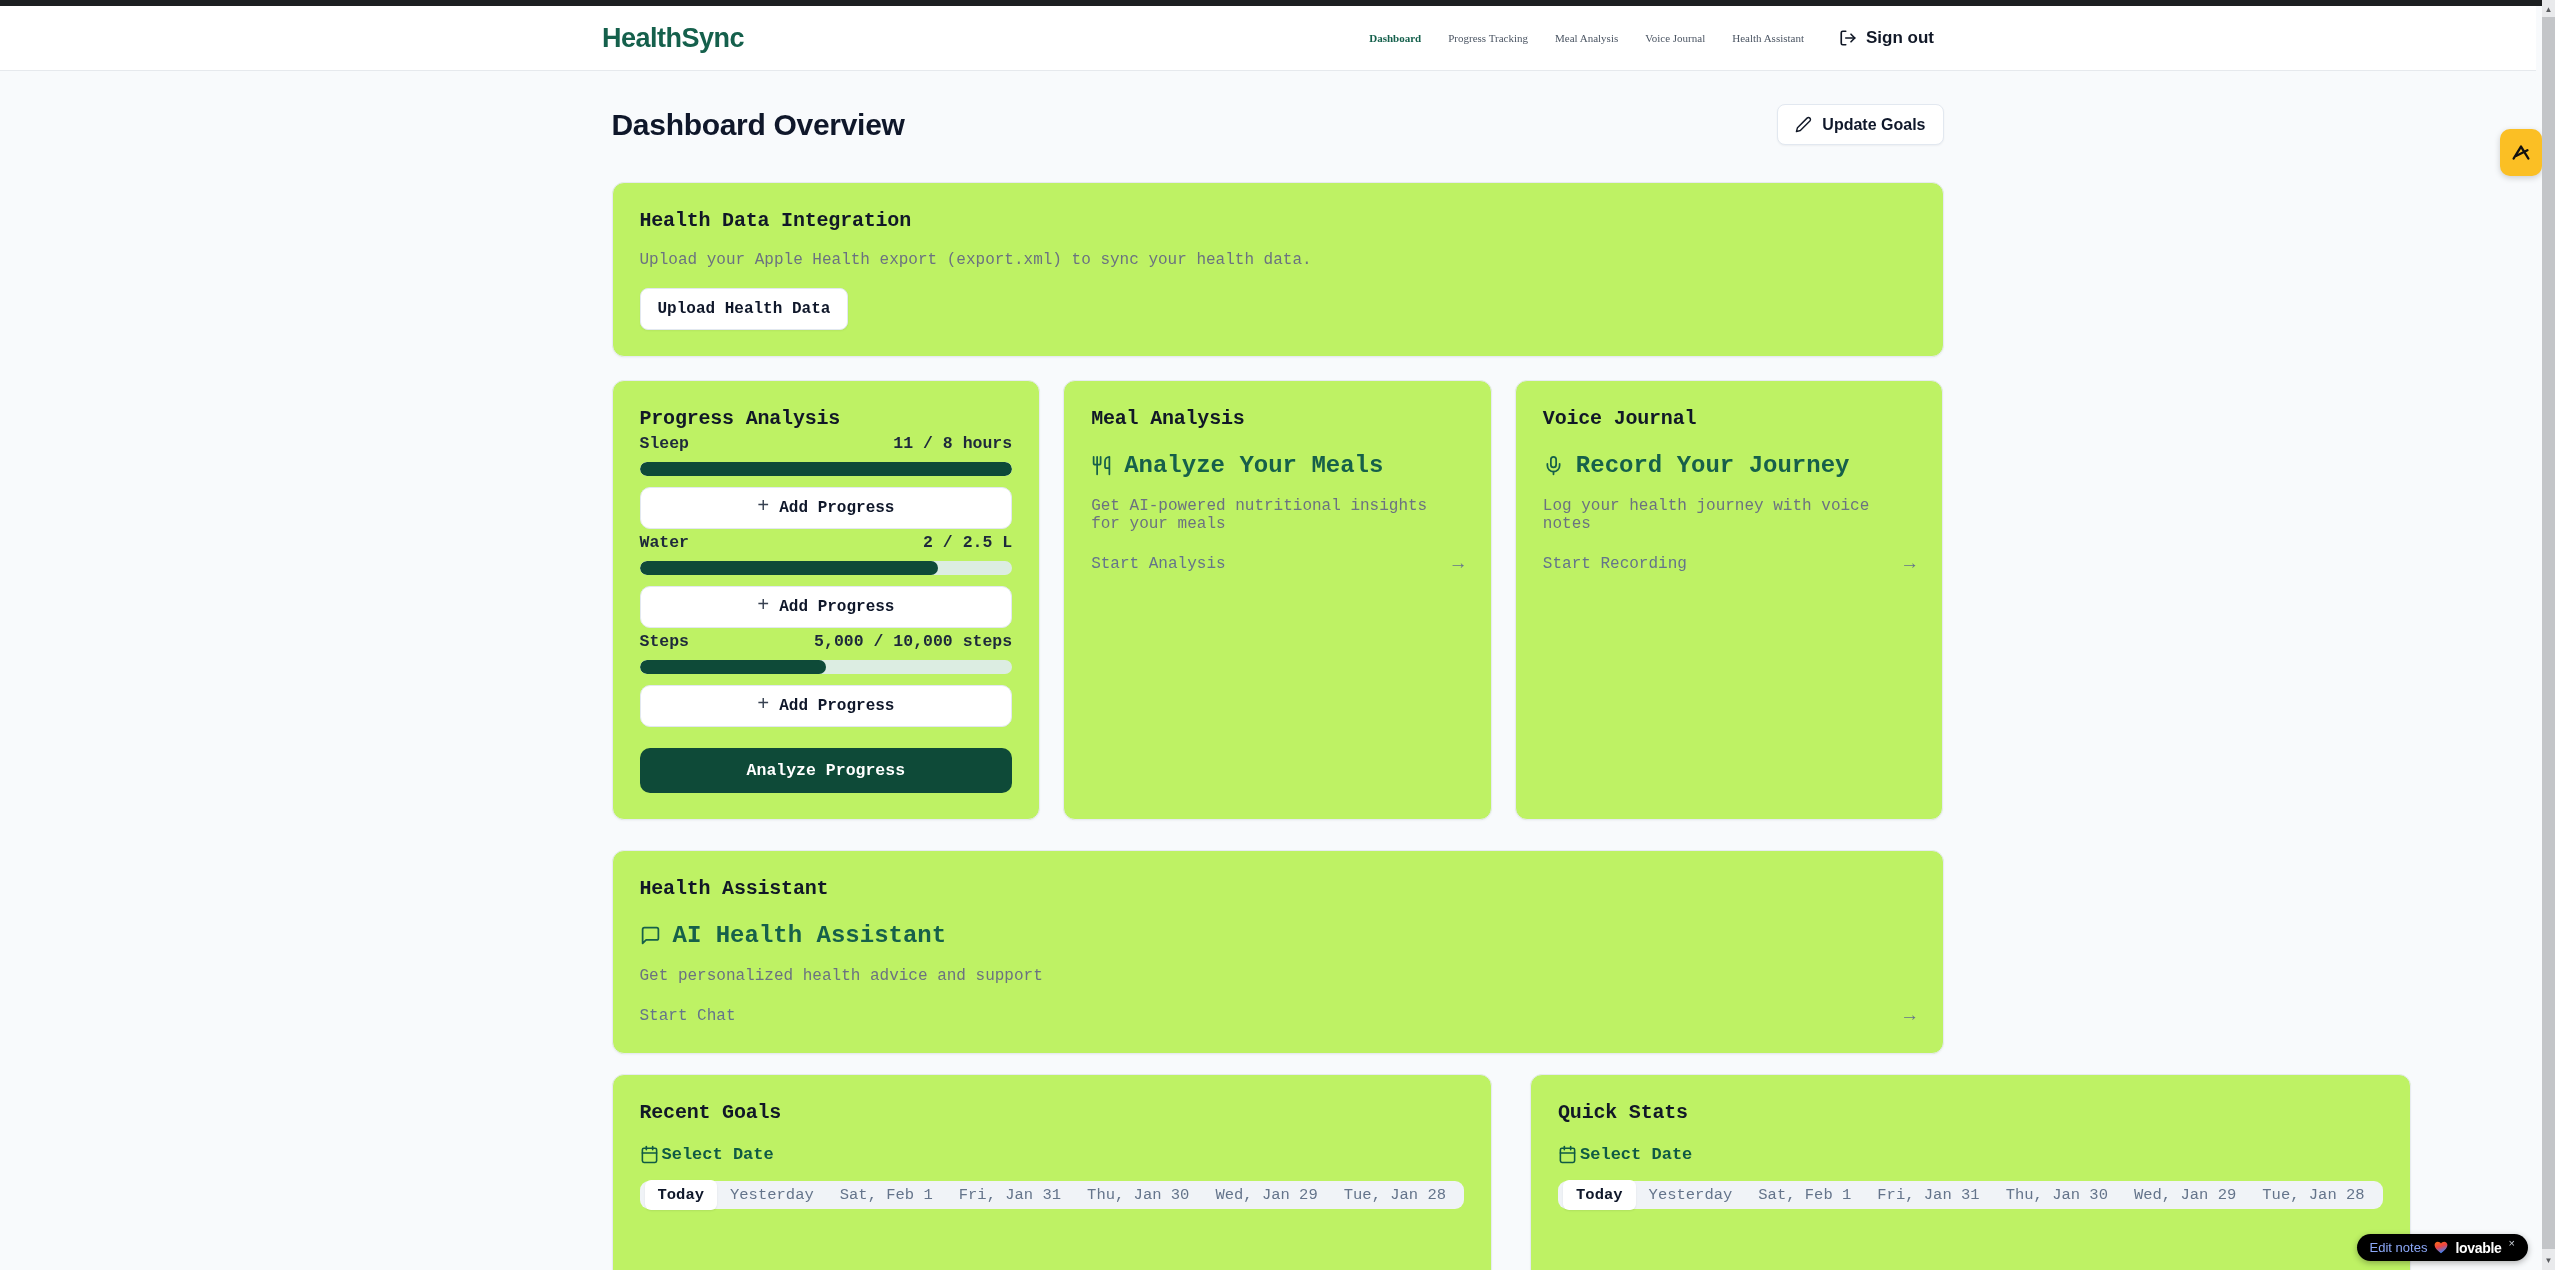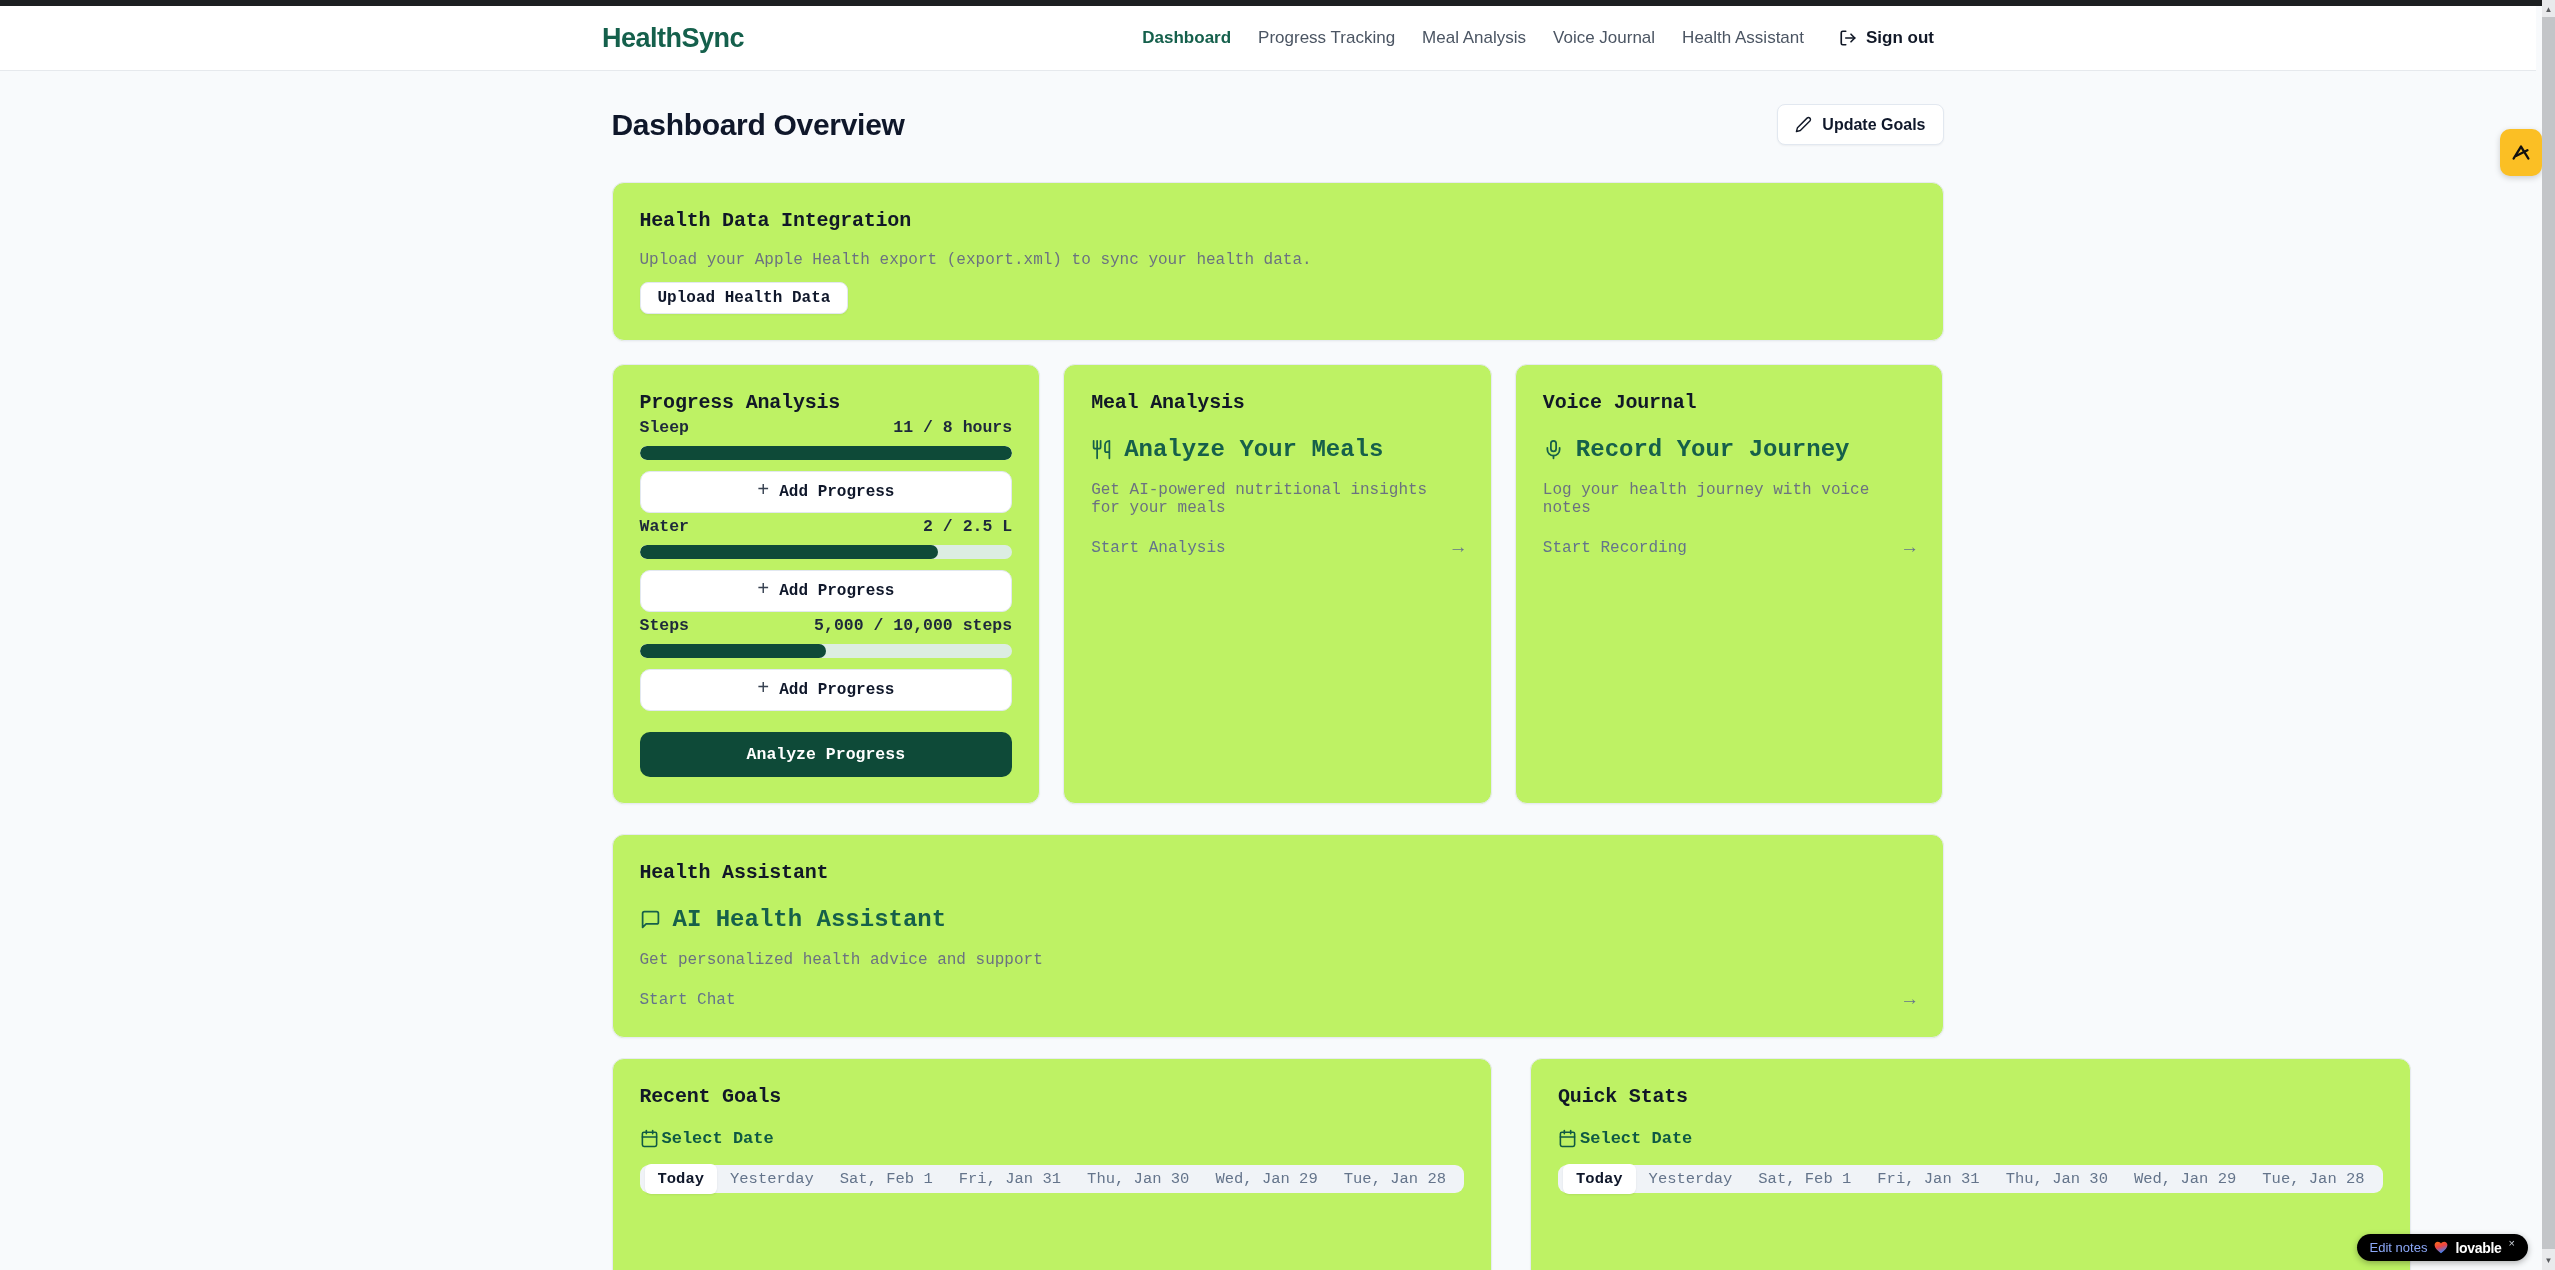--- a/index.html
+++ b/index.html
@@ -8,21 +8,21 @@
     font-family:"Liberation Sans","DejaVu Sans",sans-serif;
     background:#f8fafc; color:#0f172a; position:relative;
   }
   .top-strip { position:absolute; top:0; left:0; width:100%; height:6px; background:#1d1f21; z-index:40; }
 
   
   .header { position:absolute; top:6px; left:0; right:19px; height:65px; background:#ffffff; border-bottom:1px solid #e6e9ed; z-index:10; }
   .header-inner { width:1332px; margin:0 auto; height:100%; display:flex; align-items:center; justify-content:space-between; }
   .logo { font-size:27px; font-weight:700; color:#15604c; letter-spacing:-0.5px; cursor:pointer; }
   .nav { display:flex; align-items:center; gap:27px; }
-  .nav-link { font-size:17px; font-weight:500; color:#4b5563; text-decoration:none; cursor:pointer; background:none; border:none; font-family:Liberation Sans, sans-serif; }
+  .nav-link { font-size:11px; font-weight:500; color:#4b5563; text-decoration:none; cursor:pointer; background:none; border:none; font-family:Liberation Serif, serif; }
   .nav-link.active { color:#15604c; font-weight:600; }
   .signout { display:flex; align-items:center; gap:9px; font-size:17px; font-weight:600; color:#111827; cursor:pointer; background:none; border:none; font-family:inherit; margin-left:8px; }
 
   
   .main { width:1332px; margin:0 auto; padding-top:71px; position:relative; }
   .title-row { margin-top:33px; display:flex; align-items:center; justify-content:space-between; }
   .page-title { font-size:30px; font-weight:700; color:#0f172a; letter-spacing:-0.3px; }
   .btn-outline {
     display:inline-flex; align-items:center; gap:10px; background:#ffffff;
     border:1px solid #e2e8f0; border-radius:8px; padding:0 17px; height:41px;
@@ -32,21 +32,21 @@
 
   .card {
     background:#bef264; border:1px solid #e7ebf0; border-radius:12px;
     box-shadow:0 1px 2px rgba(16,24,40,.04); padding:26px 27px;font-family:Liberation Mono, monospace;
   }
   .card-title { font-size:20px; font-weight:600; color:#111827; letter-spacing:-0.2px; }
   .muted { color:#6b7280; font-size:16px; }
 
   .integration-card { margin-top:37px; }
   .integration-card .muted { margin-top:19px; }
-  .integration-card .btn-outline { margin-top:13px; height:32px; }
+  .integration-card .btn-outline { margin-top:19px; height:42px; }
 
   .grid3 { margin-top:23px; display:grid; grid-template-columns:repeat(3,1fr); gap:23px; }
   .grid3 > .card { min-height:430px; }
 
   
   .metric { margin-top:4px; }
   .metric-head { display:flex; justify-content:space-between; align-items:center; font-size:16.5px; font-weight:600; color:#1e293b; }
   .bar { margin-top:9px; height:14px; border-radius:999px; background:#dcede2; overflow:hidden; }
   .bar-fill { height:100%; border-radius:999px; background:#0e4a38; }
   .add-btn {

